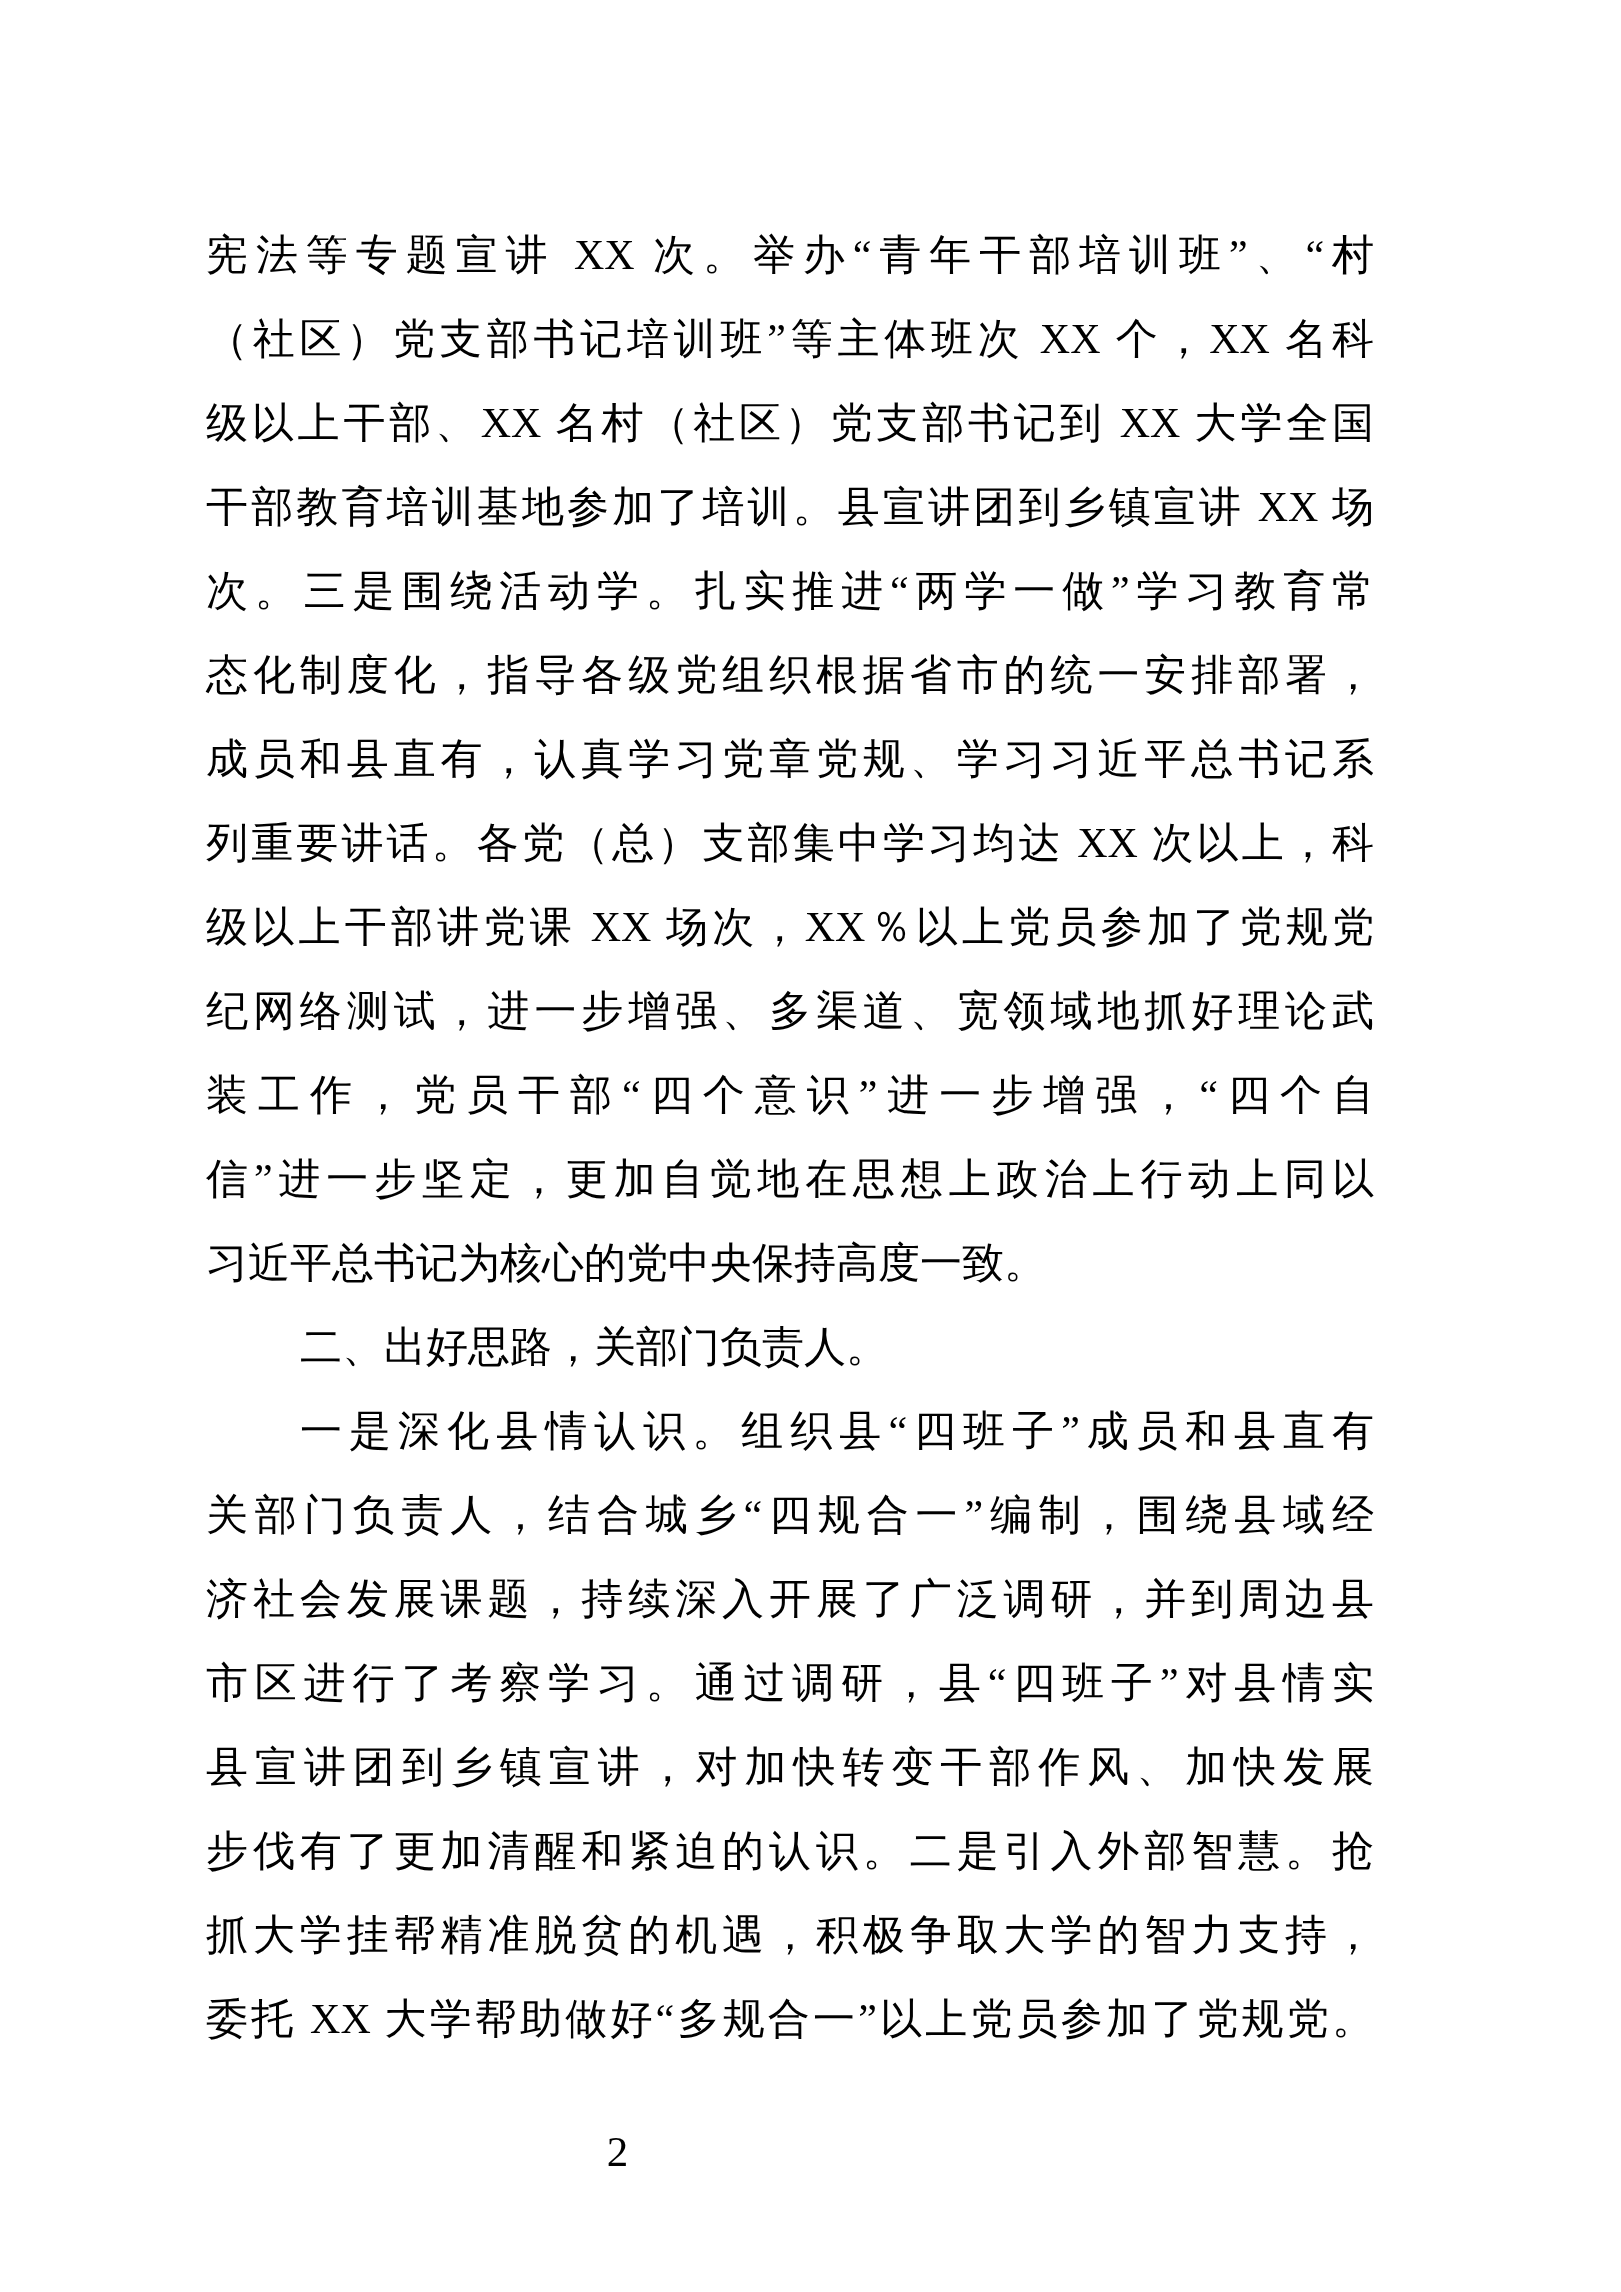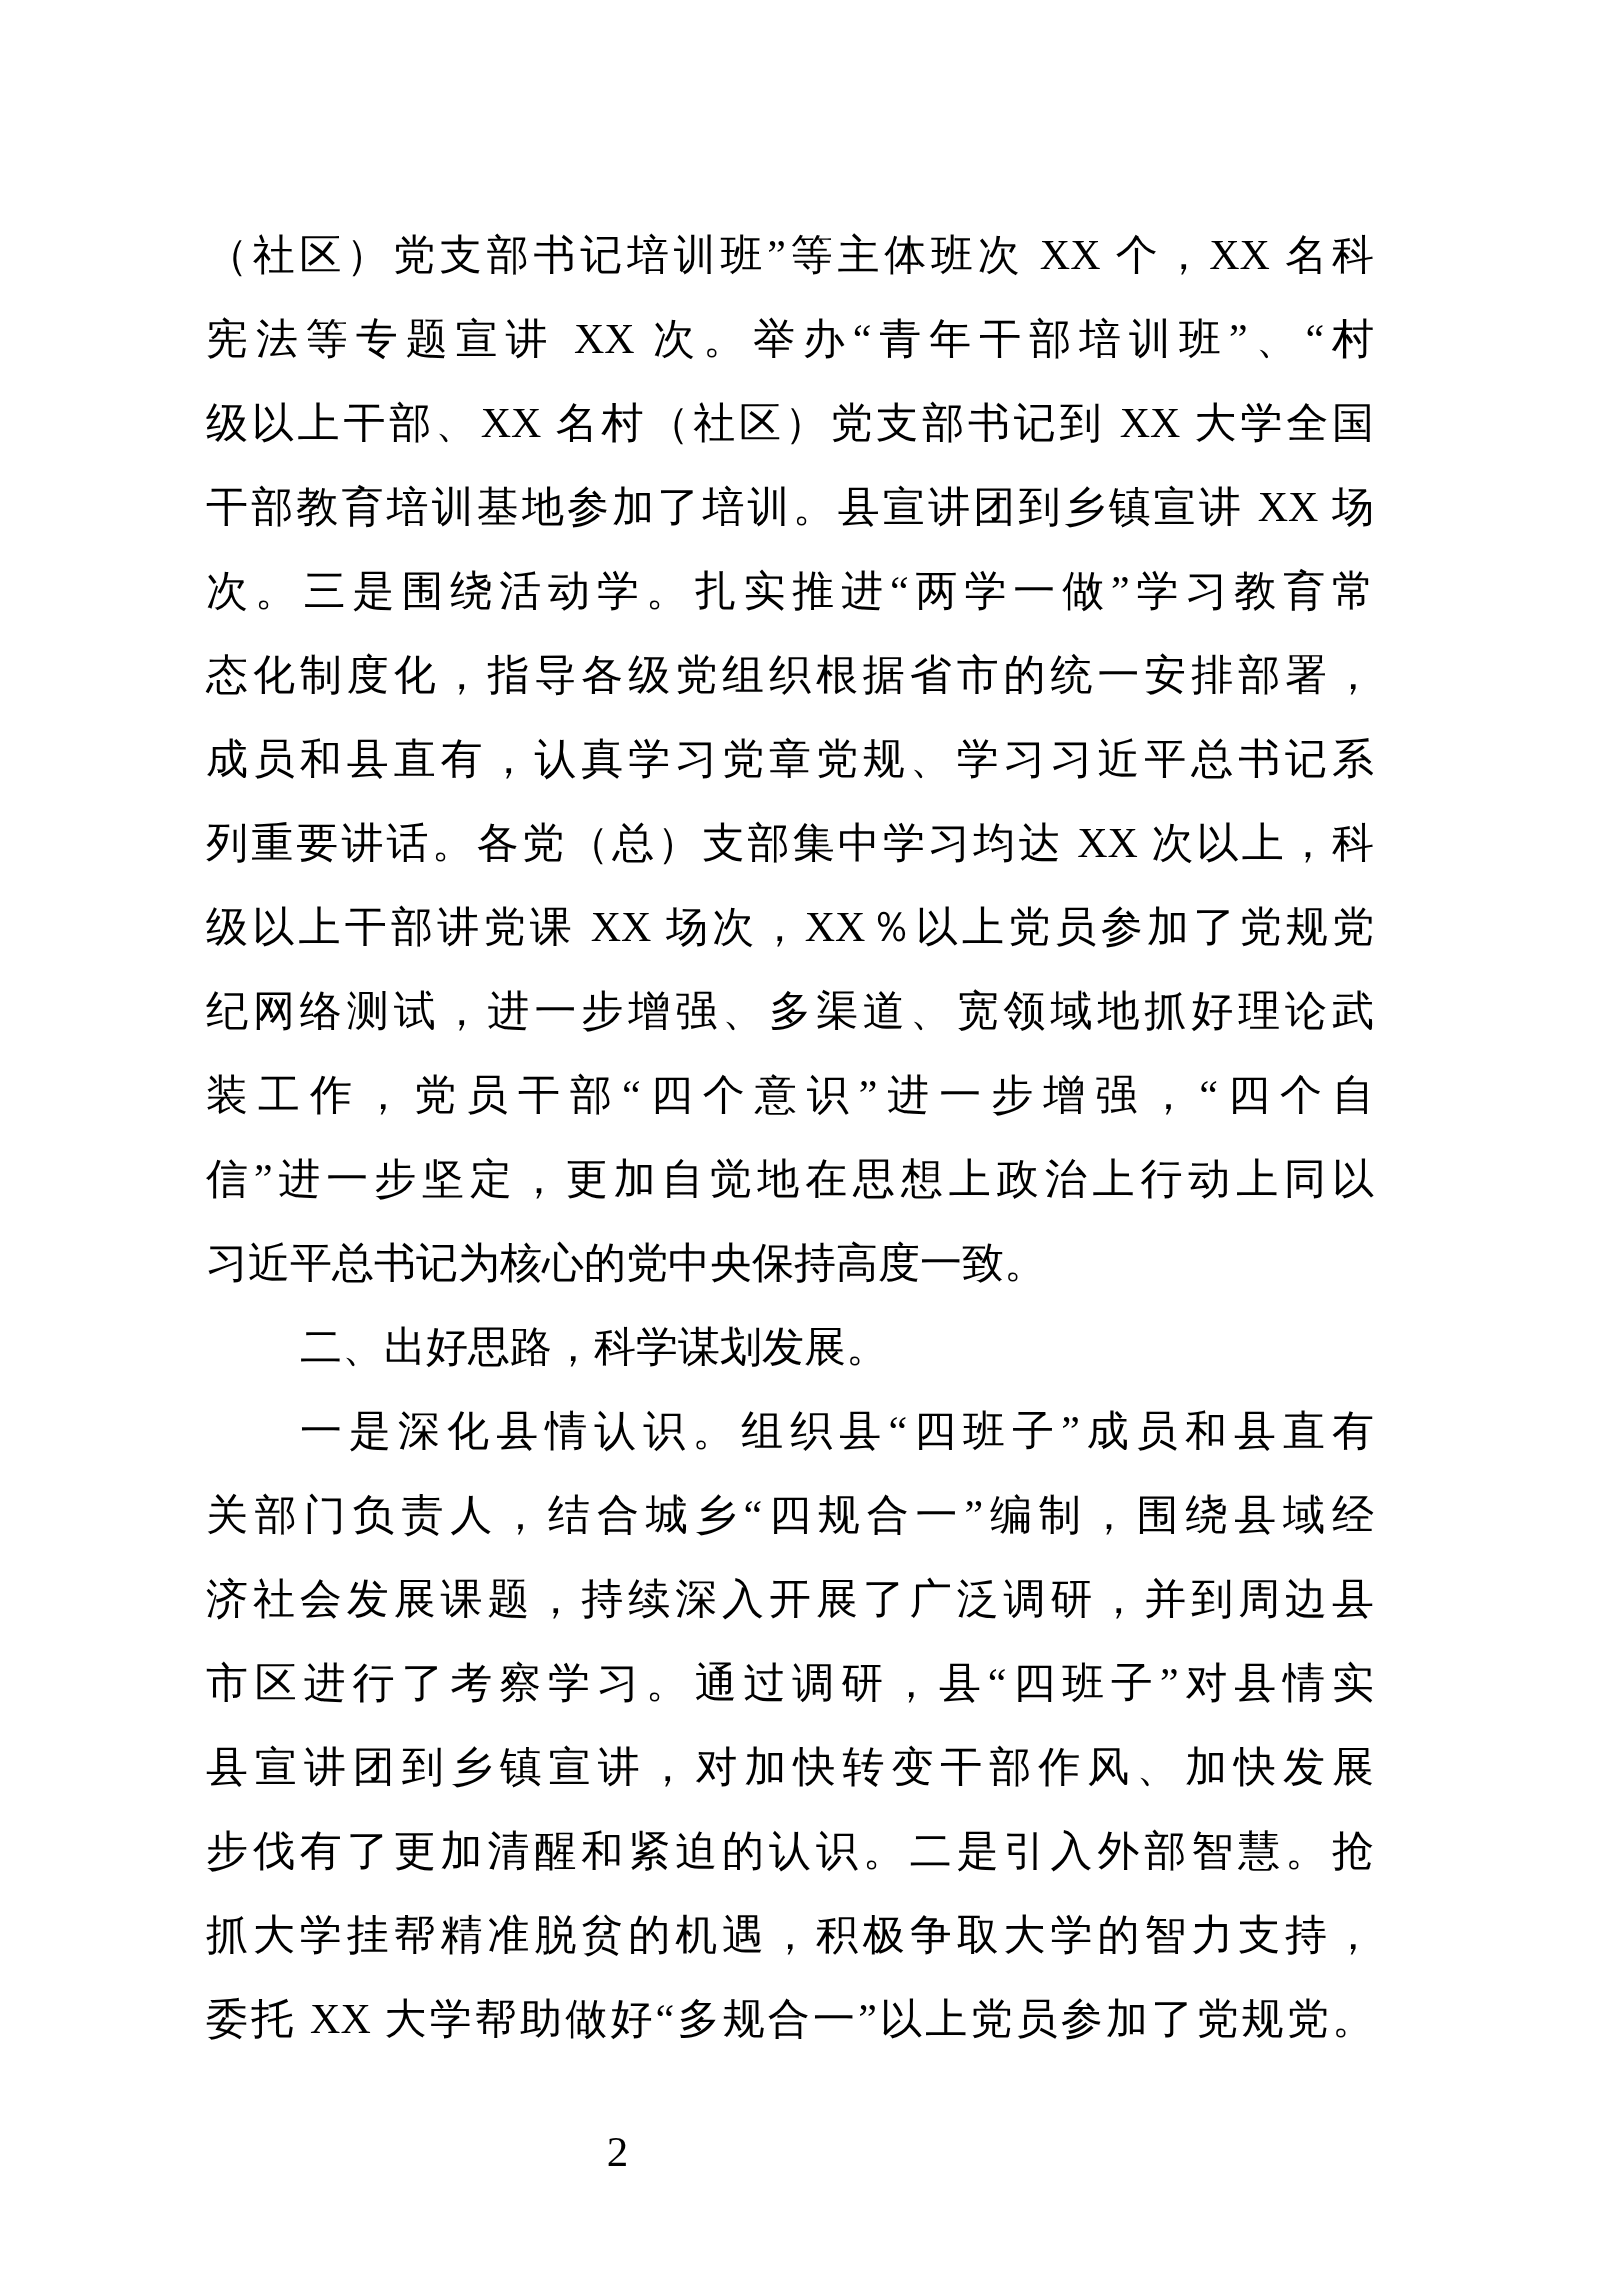--- a/index.html
+++ b/index.html
@@ -52,34 +52,34 @@
     text-align: center;
     font-size: 43px;
     font-family: "Liberation Serif", "DejaVu Serif", serif;
   }
 </style>
 </head>
 <body>
 
 <div class="page">
   <div class="doc-body">
+      <div class="line"><span class="seg">宪法等专题宣讲 XX 次。举办“青年干部培训班”、“村</span></div>
       <div class="line"><span class="seg">（社区）党支部书记培训班”等主体班次 XX 个，XX 名科</span></div>
-      <div class="line"><span class="seg">宪法等专题宣讲 XX 次。举办“青年干部培训班”、“村</span></div>
       <div class="line"><span class="seg">级以上干部、XX 名村（社区）党支部书记到 XX 大学全国</span></div>
       <div class="line"><span class="seg">干部教育培训基地参加了培训。县宣讲团到乡镇宣讲 XX 场</span></div>
       <div class="line"><span class="seg">次。</span><span class="seg bold">三是围绕活动学。</span><span class="seg">扎实推进“两学一做”学习教育常</span></div>
       <div class="line"><span class="seg">态化制度化，指导各级党组织根据省市的统一安排部署，</span></div>
       <div class="line"><span class="seg">成员和县直有，认真学习党章党规、学习习近平总书记系</span></div>
       <div class="line"><span class="seg">列重要讲话。各党（总）支部集中学习均达 XX 次以上，科</span></div>
       <div class="line"><span class="seg">级以上干部讲党课 XX 场次，XX％以上党员参加了党规党</span></div>
       <div class="line"><span class="seg">纪网络测试，进一步增强、多渠道、宽领域地抓好理论武</span></div>
       <div class="line"><span class="seg">装工作，党员干部“四个意识”进一步增强，“四个自</span></div>
       <div class="line"><span class="seg">信”进一步坚定，更加自觉地在思想上政治上行动上同以</span></div>
       <div class="line short"><span class="seg">习近平总书记为核心的党中央保持高度一致。</span></div>
-      <div class="line short indent"><span class="seg">二、出好思路，科学谋划发展。</span></div>
+      <div class="line short indent"><span class="seg">二、出好思路，关部门负责人。</span></div>
       <div class="line indent"><span class="seg bold">一是深化县情认识。</span><span class="seg">组织县“四班子”成员和县直有</span></div>
       <div class="line"><span class="seg">关部门负责人，结合城乡“四规合一”编制，围绕县域经</span></div>
       <div class="line"><span class="seg">济社会发展课题，持续深入开展了广泛调研，并到周边县</span></div>
       <div class="line"><span class="seg">市区进行了考察学习。通过调研，县“四班子”对县情实</span></div>
       <div class="line"><span class="seg">县宣讲团到乡镇宣讲，对加快转变干部作风、加快发展</span></div>
       <div class="line"><span class="seg">步伐有了更加清醒和紧迫的认识。</span><span class="seg bold">二是引入外部智慧。</span><span class="seg">抢</span></div>
       <div class="line"><span class="seg">抓大学挂帮精准脱贫的机遇，积极争取大学的智力支持，</span></div>
       <div class="line"><span class="seg">委托 XX 大学帮助做好“多规合一”以上党员参加了党规党。</span></div>
     </div>
   <div class="page-number">2</div>

